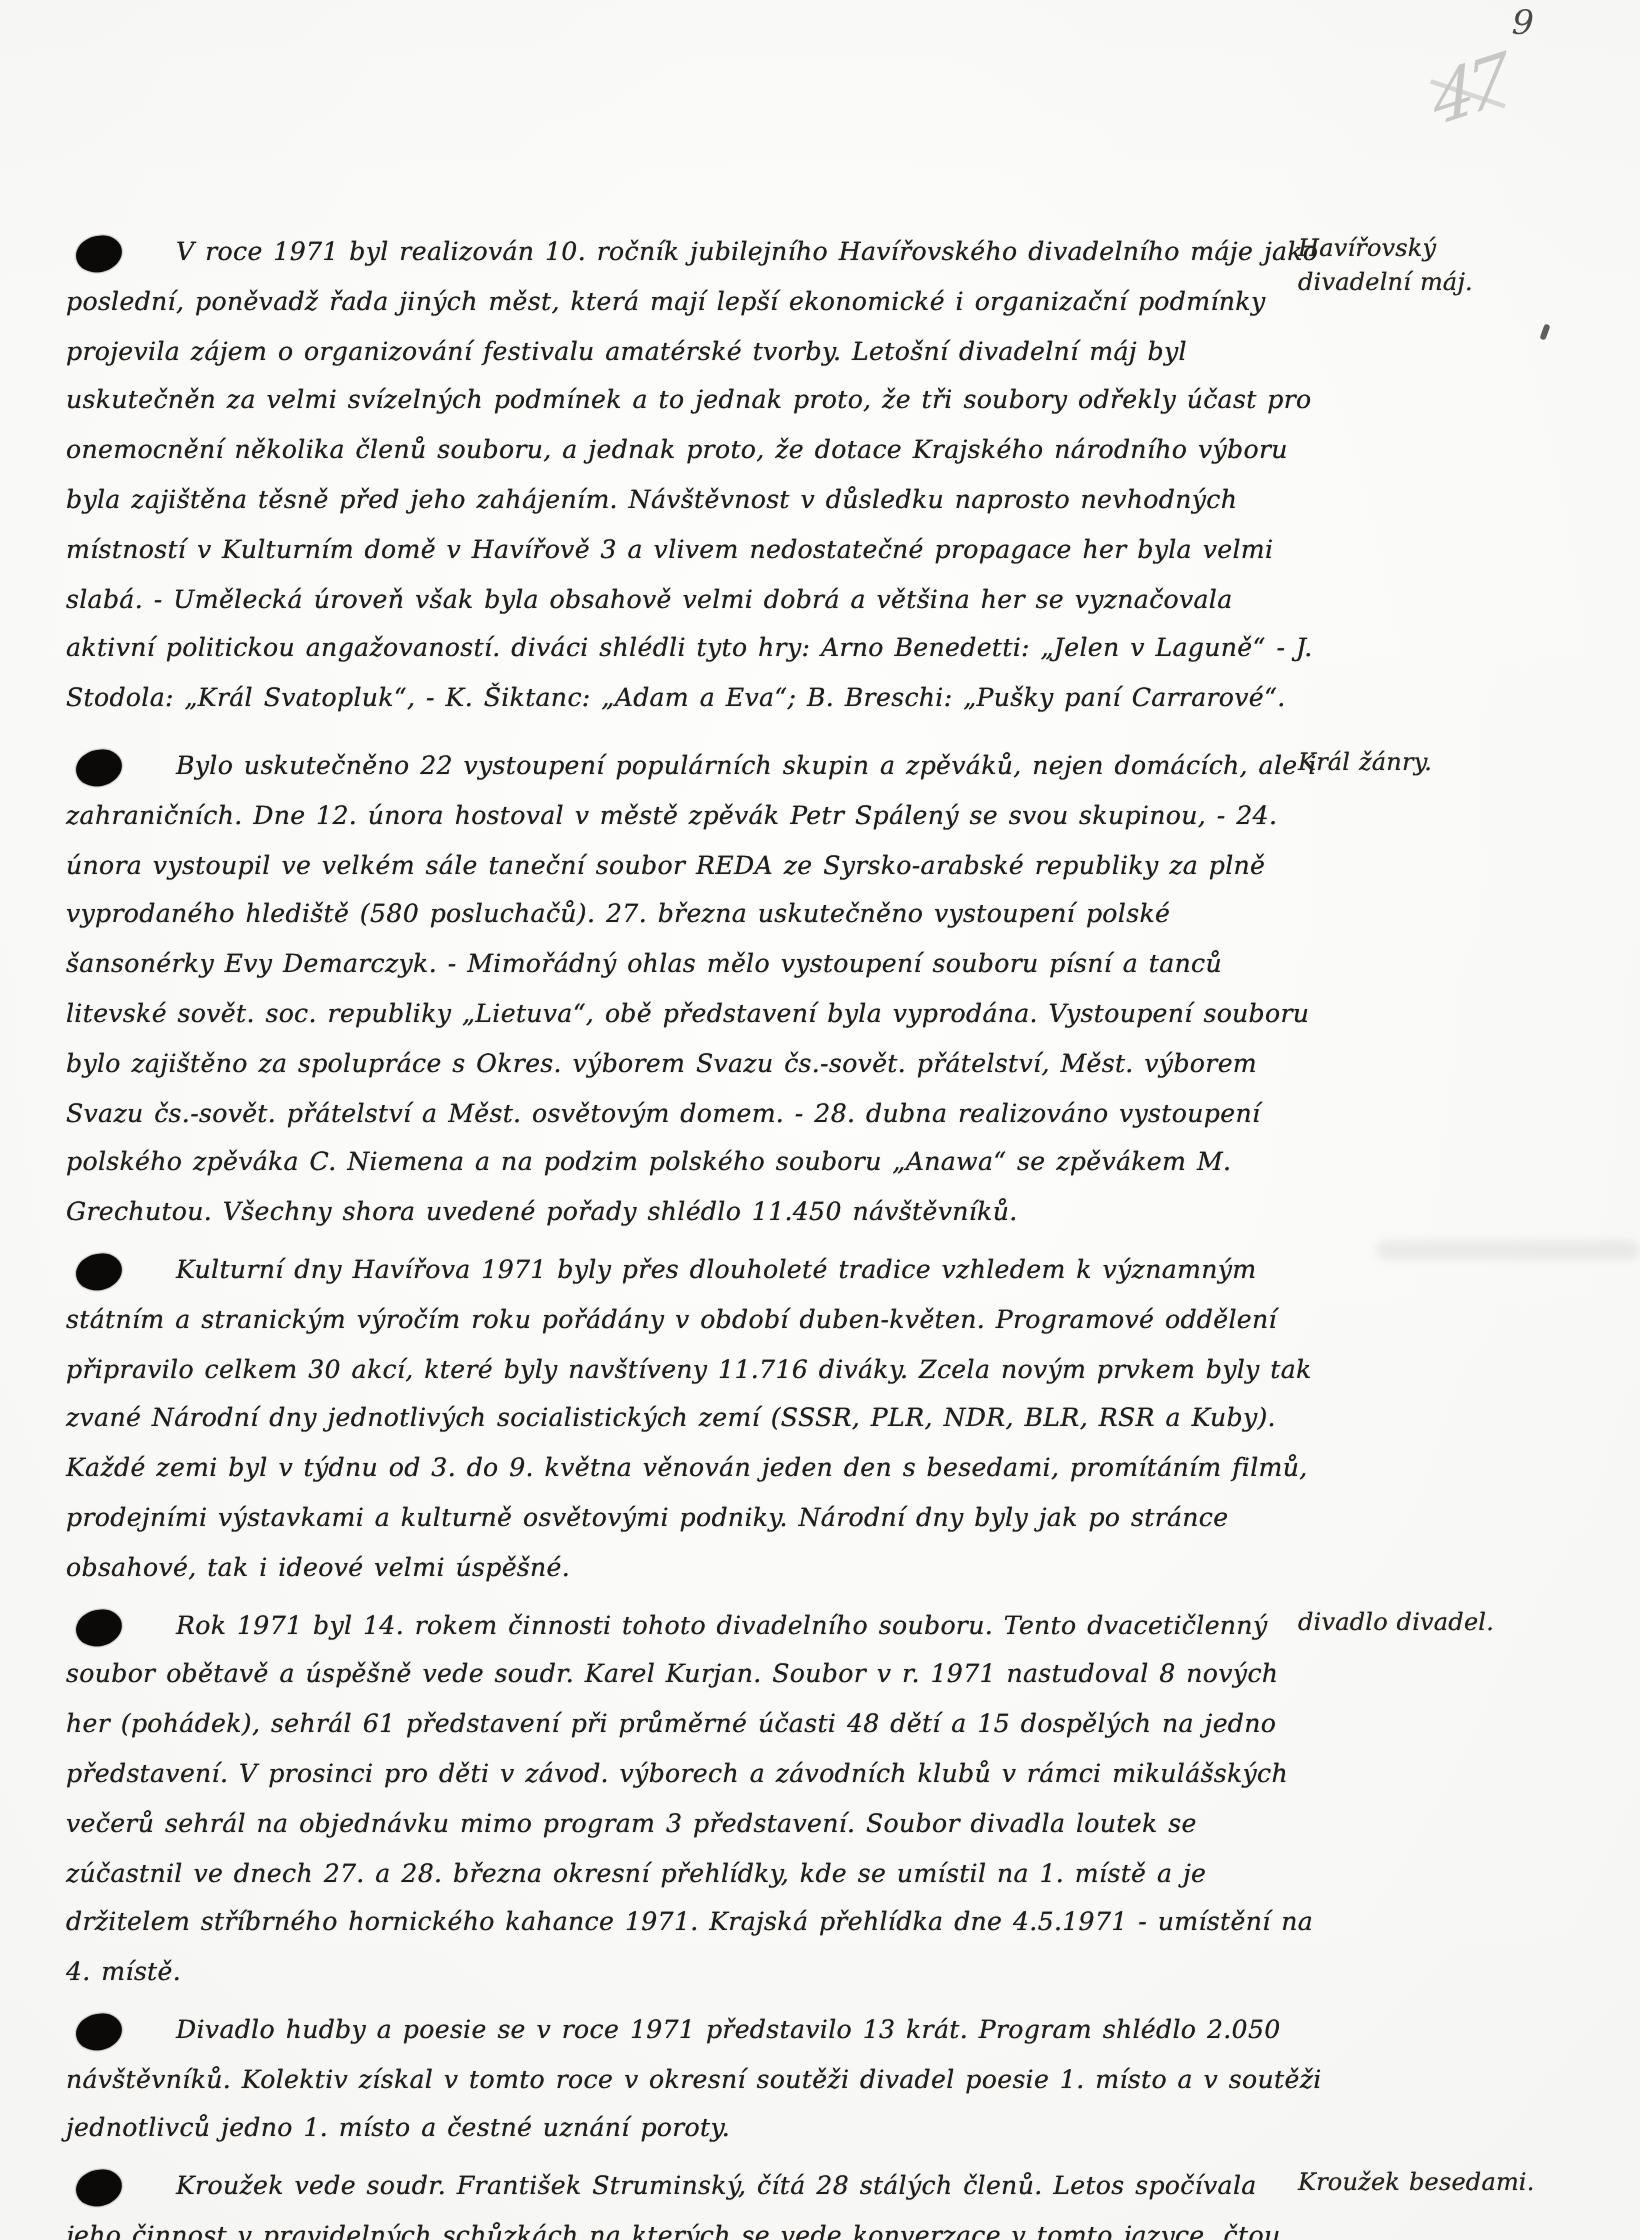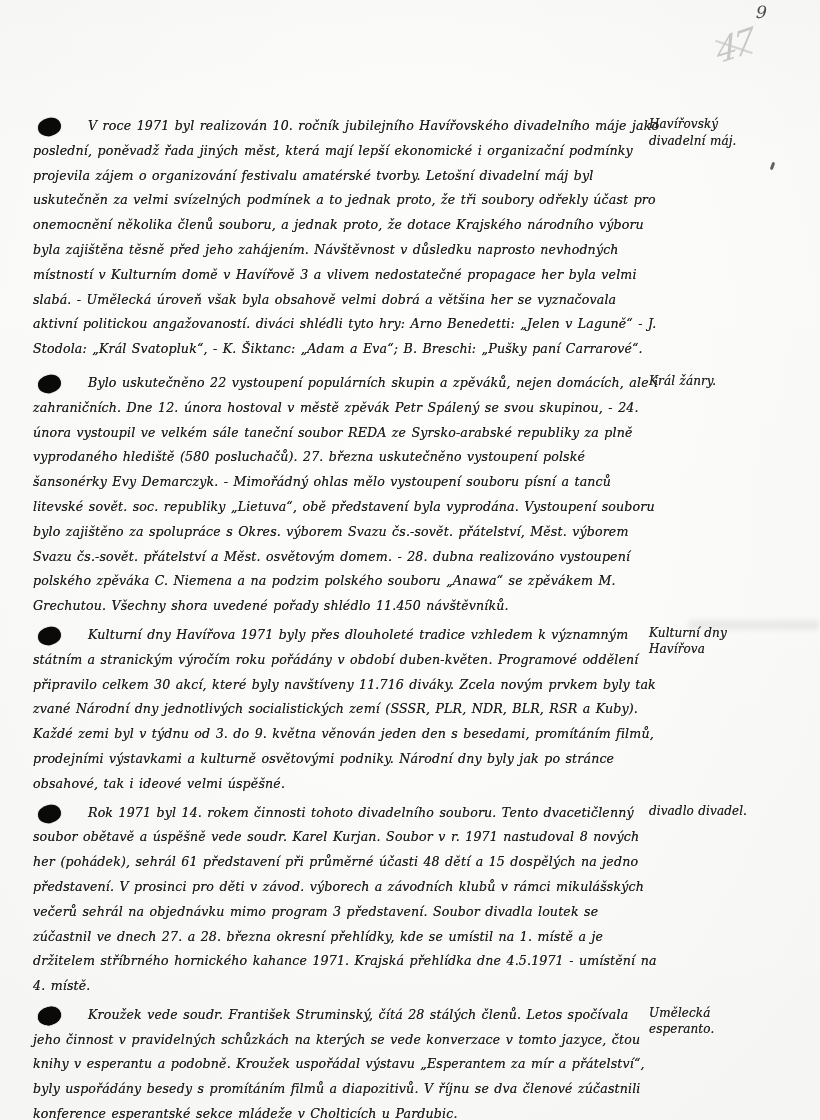--- a/index.html
+++ b/index.html
@@ -112,33 +112,33 @@
 
     <div class="para">
       <span class="bullet"></span>
       <span class="ptext">Bylo uskutečněno 22 vystoupení populárních skupin a zpěváků, nejen domácích, ale i zahraničních. Dne 12. února hostoval v městě zpěvák Petr Spálený se svou skupinou, - 24. února vystoupil ve velkém sále taneční soubor REDA ze Syrsko-arabské republiky za plně vyprodaného hlediště (580 posluchačů). 27. března uskutečněno vystoupení polské šansonérky Evy Demarczyk. - Mimořádný ohlas mělo vystoupení souboru písní a tanců litevské sovět. soc. republiky „Lietuva“, obě představení byla vyprodána. Vystoupení souboru bylo zajištěno za spolupráce s Okres. výborem Svazu čs.-sovět. přátelství, Měst. výborem Svazu čs.-sovět. přátelství a Měst. osvětovým domem. - 28. dubna realizováno vystoupení polského zpěváka C. Niemena a na podzim polského souboru „Anawa“ se zpěvákem M. Grechutou. Všechny shora uvedené pořady shlédlo 11.450 návštěvníků.</span>
       <span class="note">Král žánry.</span>
     </div>
 
     <div class="para">
       <span class="bullet"></span>
       <span class="ptext">Kulturní dny Havířova 1971 byly přes dlouholeté tradice vzhledem k významným státním a stranickým výročím roku pořádány v období duben-květen. Programové oddělení připravilo celkem 30 akcí, které byly navštíveny 11.716 diváky. Zcela novým prvkem byly tak zvané Národní dny jednotlivých socialistických zemí (SSSR, PLR, NDR, BLR, RSR a Kuby). Každé zemi byl v týdnu od 3. do 9. května věnován jeden den s besedami, promítáním filmů, prodejními výstavkami a kulturně osvětovými podniky. Národní dny byly jak po stránce obsahové, tak i ideové velmi úspěšné.</span>
-      <span class="note">Kulturní dny Havířova</span>
     </div>
 
     <div class="para">
       <span class="bullet"></span>
       <span class="ptext">Rok 1971 byl 14. rokem činnosti tohoto divadelního souboru. Tento dvacetičlenný soubor obětavě a úspěšně vede soudr. Karel Kurjan. Soubor v r. 1971 nastudoval 8 nových her (pohádek), sehrál 61 představení při průměrné účasti 48 dětí a 15 dospělých na jedno představení. V prosinci pro děti v závod. výborech a závodních klubů v rámci mikulášských večerů sehrál na objednávku mimo program 3 představení. Soubor divadla loutek se zúčastnil ve dnech 27. a 28. března okresní přehlídky, kde se umístil na 1. místě a je držitelem stříbrného hornického kahance 1971. Krajská přehlídka dne 4.5.1971 - umístění na 4. místě.</span>
       <span class="note">divadlo divadel.</span>
     </div>
 
     <div class="para">
       <span class="bullet"></span>
+      <span class="ptext">Divadlo hudby a poesie se v roce 1971 představilo 13 krát. Program shlédlo 2.050 návštěvníků. Kolektiv získal v tomto roce v okresní soutěži divadel poesie 1. místo a v soutěži jednotlivců jedno 1. místo a čestné uznání poroty.</span>
     </div>
 
     <div class="para">
       <span class="bullet"></span>
       <span class="ptext">Kroužek vede soudr. František Struminský, čítá 28 stálých členů. Letos spočívala jeho činnost v pravidelných schůzkách na kterých se vede konverzace v tomto jazyce, čtou knihy v esperantu a podobně. Kroužek uspořádal výstavu „Esperantem za mír a přátelství“, byly uspořádány besedy s promítáním filmů a diapozitivů. V říjnu se dva členové zúčastnili konference esperantské sekce mládeže v Cholticích u Pardubic.</span>
-      <span class="note">Umělecká esperanto.</span>
+      <span class="note">Kroužek besedami.</span>
     </div>
 
   </div>
 </div>
 
 </body></html>

